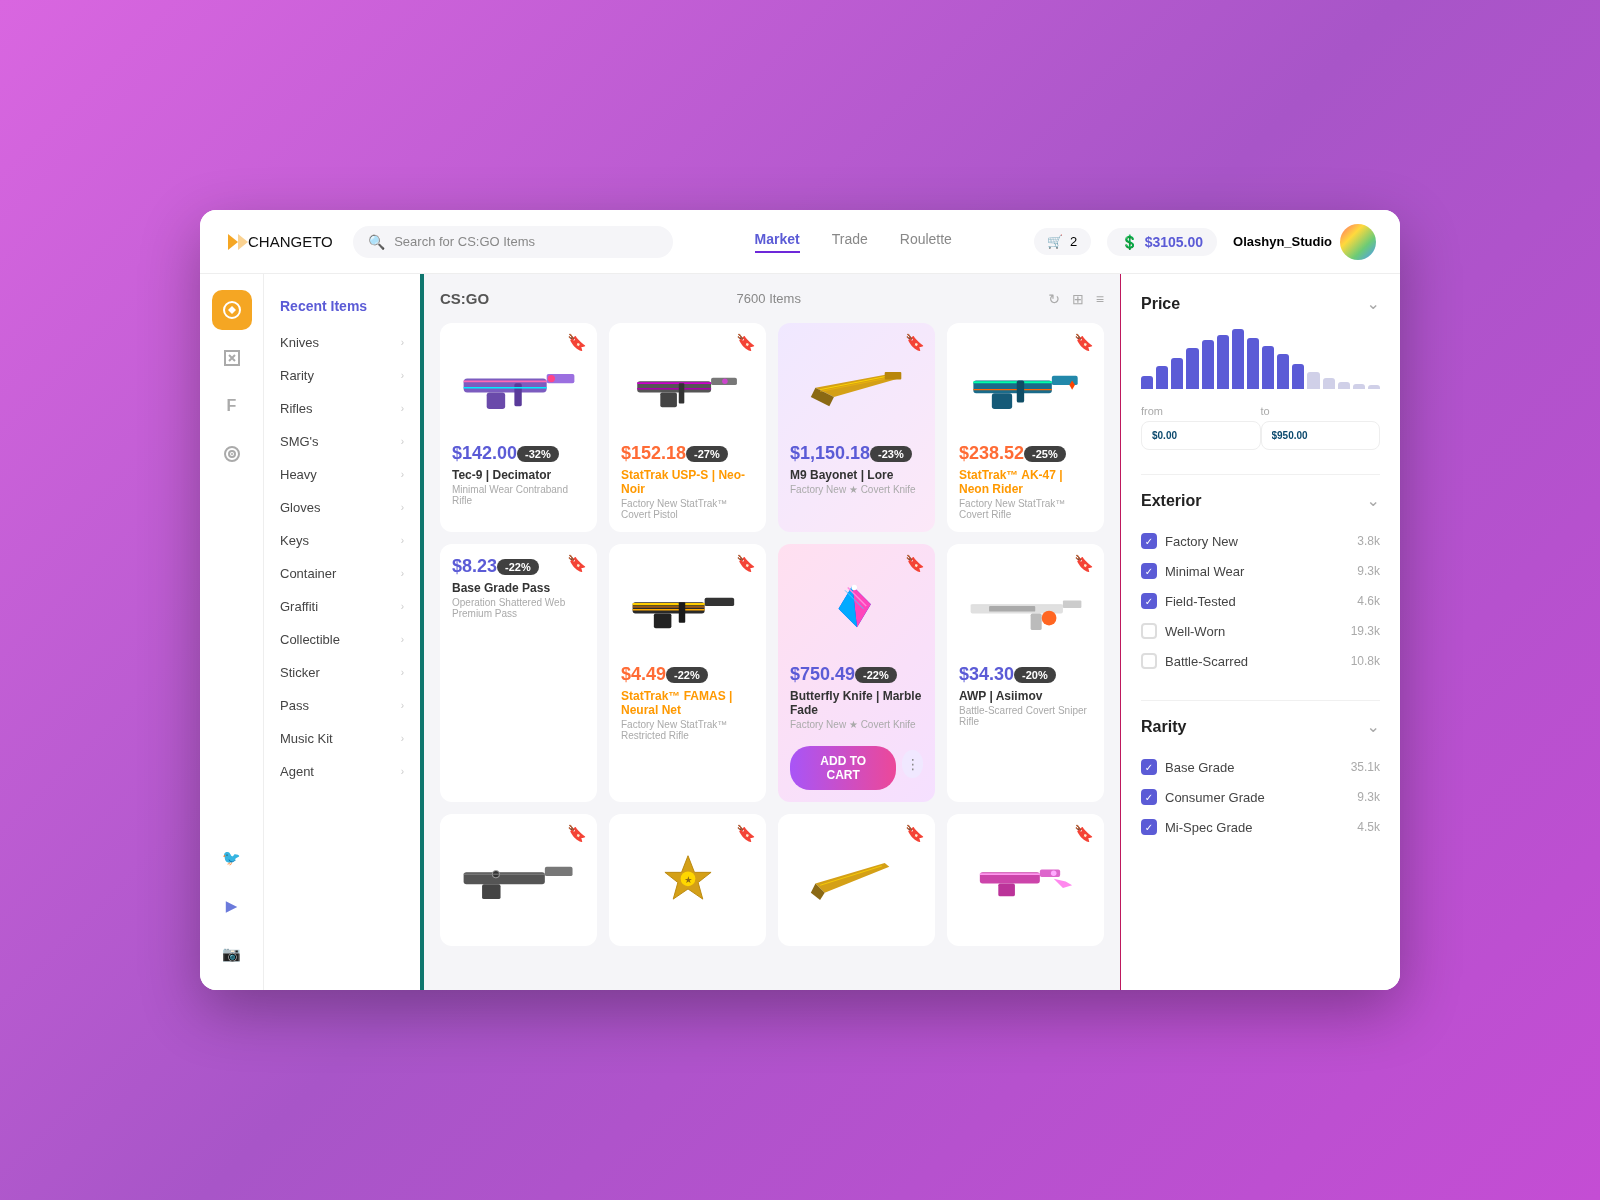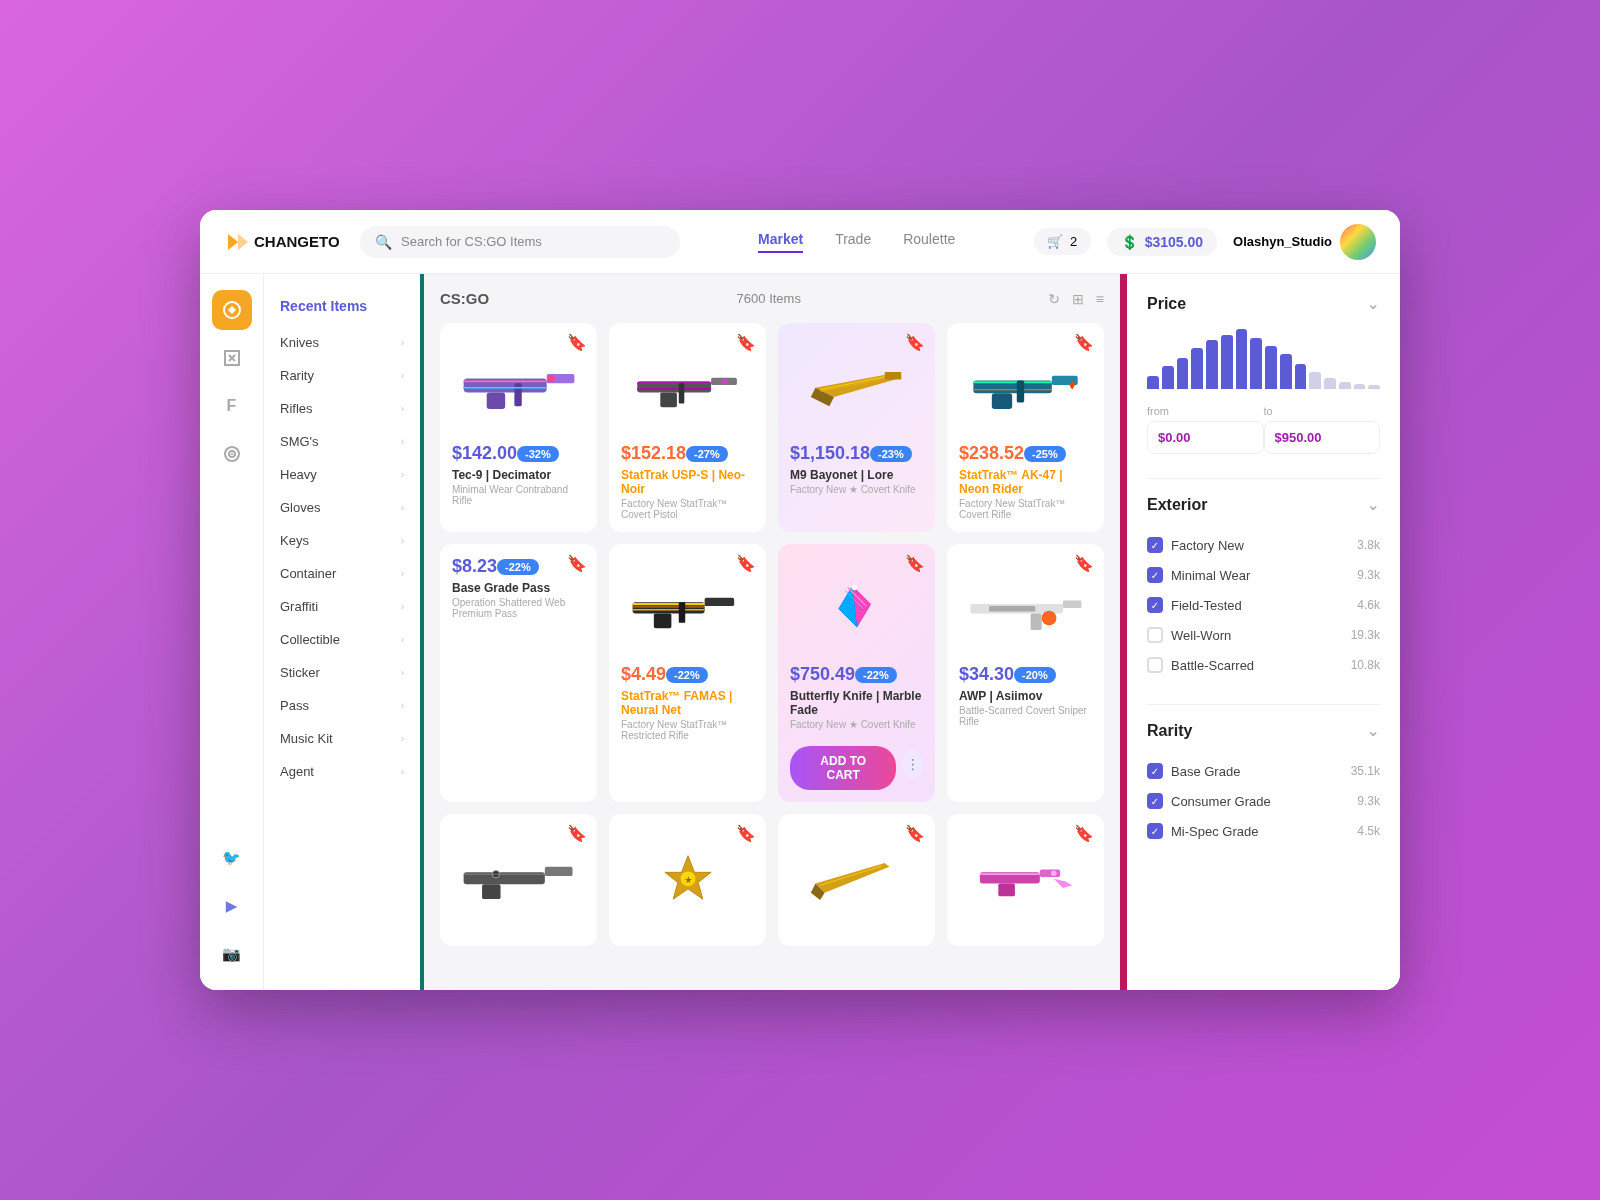--- a/index.html
+++ b/index.html
@@ -28,22 +28,22 @@
       display: flex;
       align-items: center;
       padding: 0 24px;
       gap: 20px;
       border-bottom: 1px solid #eee;
       flex-shrink: 0;
     }
     .logo {
       display: flex;
       align-items: center;
-      gap: 6px;
-      font-weight: 700;
+      gap: 0;
+      font-weight: 400;
       font-size: 15px;
       color: #111;
       white-space: nowrap;
     }
     .logo-icon {
       width: 24px;
       height: 24px;
     }
     .search-bar {
       display: flex;
@@ -256,21 +256,21 @@
       justify-content: flex-start;
       margin-bottom: 4px;
     }
     .item-price {
       font-size: 18px;
       font-weight: 800;
       color: #5b5bd6;
     }
     .item-price.orange { color: #ff6b35; }
     .discount-badge {
-      background: #3b82f6;
+      background: #404040;
       color: #fff;
       font-size: 11px;
       font-weight: 700;
       border-radius: 12px;
       padding: 2px 8px;
     }
     .item-name {
       font-size: 12px;
       font-weight: 700;
       color: #333;
@@ -309,21 +309,21 @@
       justify-content: center;
       color: #888;
       font-size: 14px;
       cursor: pointer;
     }
     
     .right-panel {
       width: 280px;
       background: #fff;
       padding: 20px;
-      border-left: 7px solid #be185d;
+      border-left: 1px solid #be185d;
       overflow-y: auto;
       flex-shrink: 0;
     }
     .panel-section {
       margin-bottom: 24px;
     }
     .panel-section-header {
       display: flex;
       align-items: center;
       justify-content: space-between;
@@ -357,23 +357,23 @@
     }
     .price-label {
       font-size: 11px;
       color: #aaa;
       margin-bottom: 4px;
     }
     .price-input {
       border: 1px solid #eee;
       border-radius: 8px;
       padding: 8px 10px;
-      font-size: 13px;
+      font-size: 10px;
       font-weight: 600;
-      color: #a21caf;
+      color: #0c4a6e;
       width: 100%;
     }
     
     .filter-item {
       display: flex;
       align-items: center;
       justify-content: space-between;
       padding: 7px 0;
       font-size: 13px;
       color: #444;

